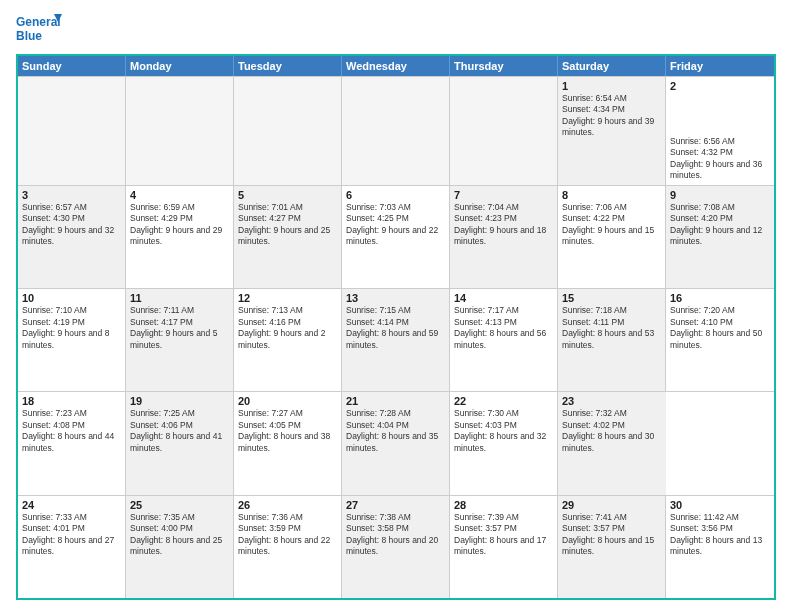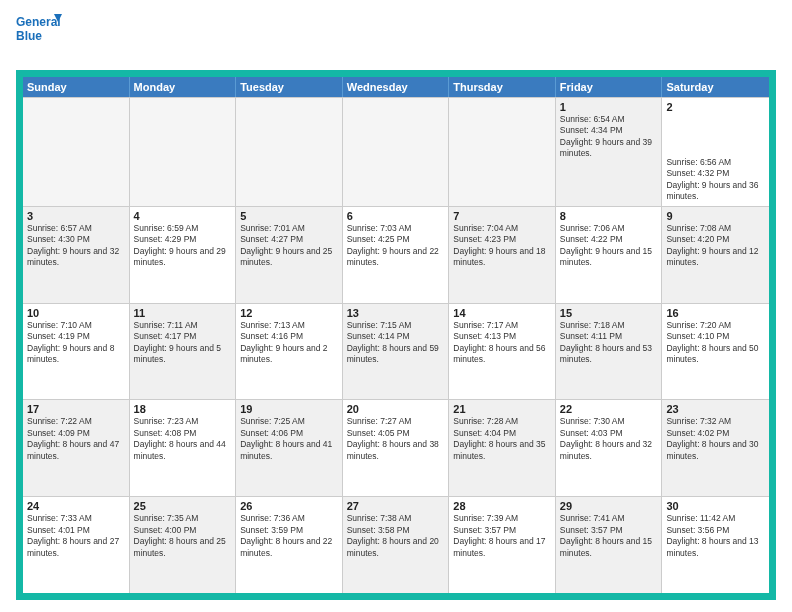--- a/index.html
+++ b/index.html
@@ -14,21 +14,21 @@
       width: 792px;
       height: 612px;
       padding: 12px 16px;
       display: flex;
       flex-direction: column;
     }
     .header {
       display: flex;
       align-items: flex-end;
       justify-content: space-between;
-      margin-bottom: 24px;
+      margin-bottom: 8px;
     }
     .logo {
       display: flex;
       align-items: center;
       gap: 4px;
     }
     .title-block {
       text-align: right;
     }
     .main-title {
@@ -37,21 +37,21 @@
       color: #222;
     }
     .sub-title {
       font-size: 13px;
       color: #444;
     }
     .calendar {
       flex: 1;
       display: flex;
       flex-direction: column;
-      border: 7px solid #14b8a6;
+      border: 2px solid #14b8a6;
     }
     .cal-header {
       display: grid;
       grid-template-columns: repeat(7, 1fr);
       background: #3a7bbf;
     }
     .cal-header-cell {
       color: #fff;
       font-size: 11px;
       font-weight: bold;
@@ -113,22 +113,22 @@
       <div class="sub-title"></div>
     </div>
   </div>
   <div class="calendar">
     <div class="cal-header">
     <div class="cal-header-cell">Sunday</div>
         <div class="cal-header-cell">Monday</div>
         <div class="cal-header-cell">Tuesday</div>
         <div class="cal-header-cell">Wednesday</div>
         <div class="cal-header-cell">Thursday</div>
+        <div class="cal-header-cell">Saturday</div>
         <div class="cal-header-cell">Friday</div>
-        <div class="cal-header-cell">Saturday</div>
       </div>
     <div class="cal-body">
     <div class="cal-row">
           <div class="cal-cell empty"></div>
           <div class="cal-cell empty"></div>
           <div class="cal-cell empty"></div>
           <div class="cal-cell empty"></div>
           <div class="cal-cell empty"></div>
           <div class="cal-cell shaded">
             <span class="day-num">1</span>
@@ -225,26 +225,20 @@
 Daylight: 8 hours and 53 minutes.</div>
           </div>
           <div class="cal-cell">
             <span class="day-num">16</span>
             <div class="day-info" style="white-space: pre-line;">Sunrise: 7:20 AM
 Sunset: 4:10 PM
 Daylight: 8 hours and 50 minutes.</div>
           </div>
         </div>
         <div class="cal-row">
-          <div class="cal-cell shaded">
-            <span class="day-num">17</span>
-            <div class="day-info" style="white-space: pre-line;">Sunrise: 7:22 AM
-Sunset: 4:09 PM
-Daylight: 8 hours and 47 minutes.</div>
-          </div>
           <div class="cal-cell">
             <span class="day-num">18</span>
             <div class="day-info" style="white-space: pre-line;">Sunrise: 7:23 AM
 Sunset: 4:08 PM
 Daylight: 8 hours and 44 minutes.</div>
           </div>
           <div class="cal-cell shaded">
             <span class="day-num">19</span>
             <div class="day-info" style="white-space: pre-line;">Sunrise: 7:25 AM
 Sunset: 4:06 PM

